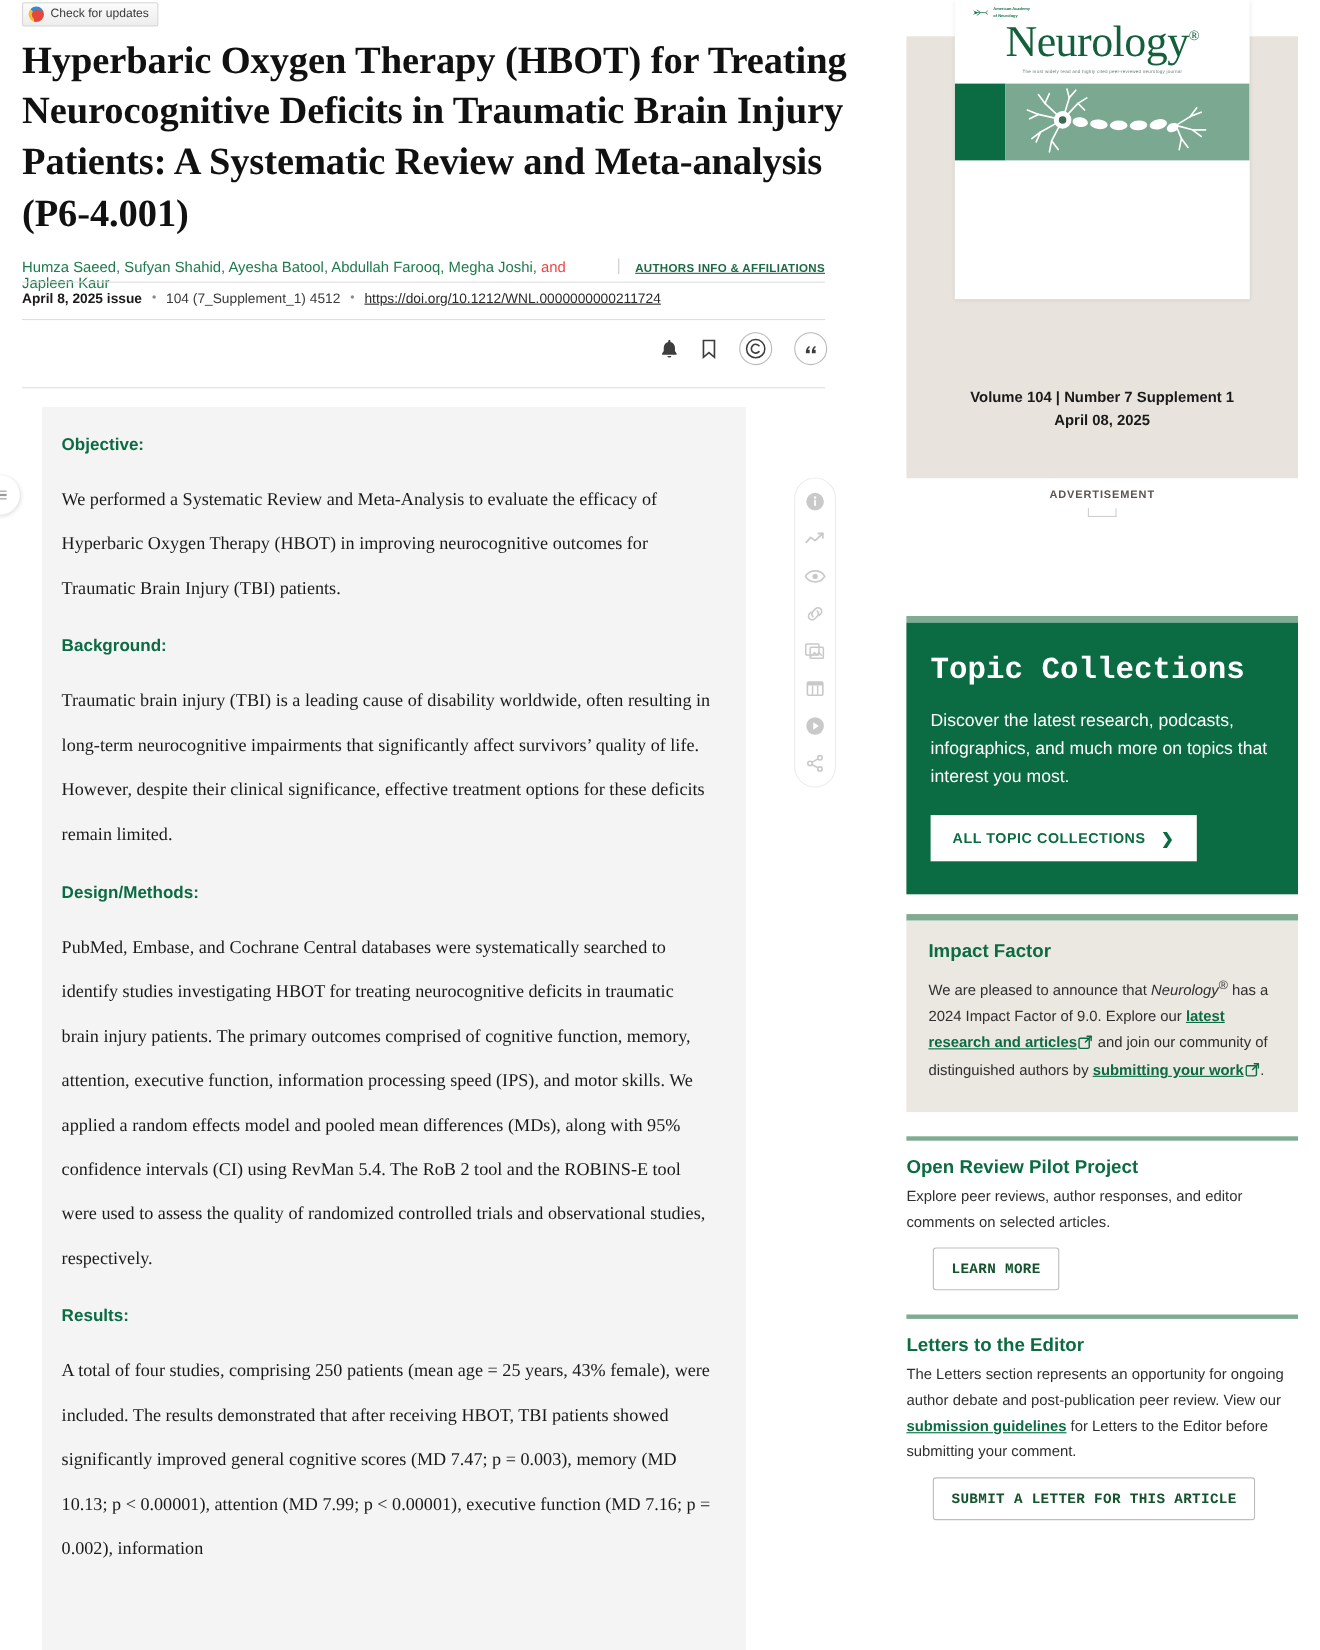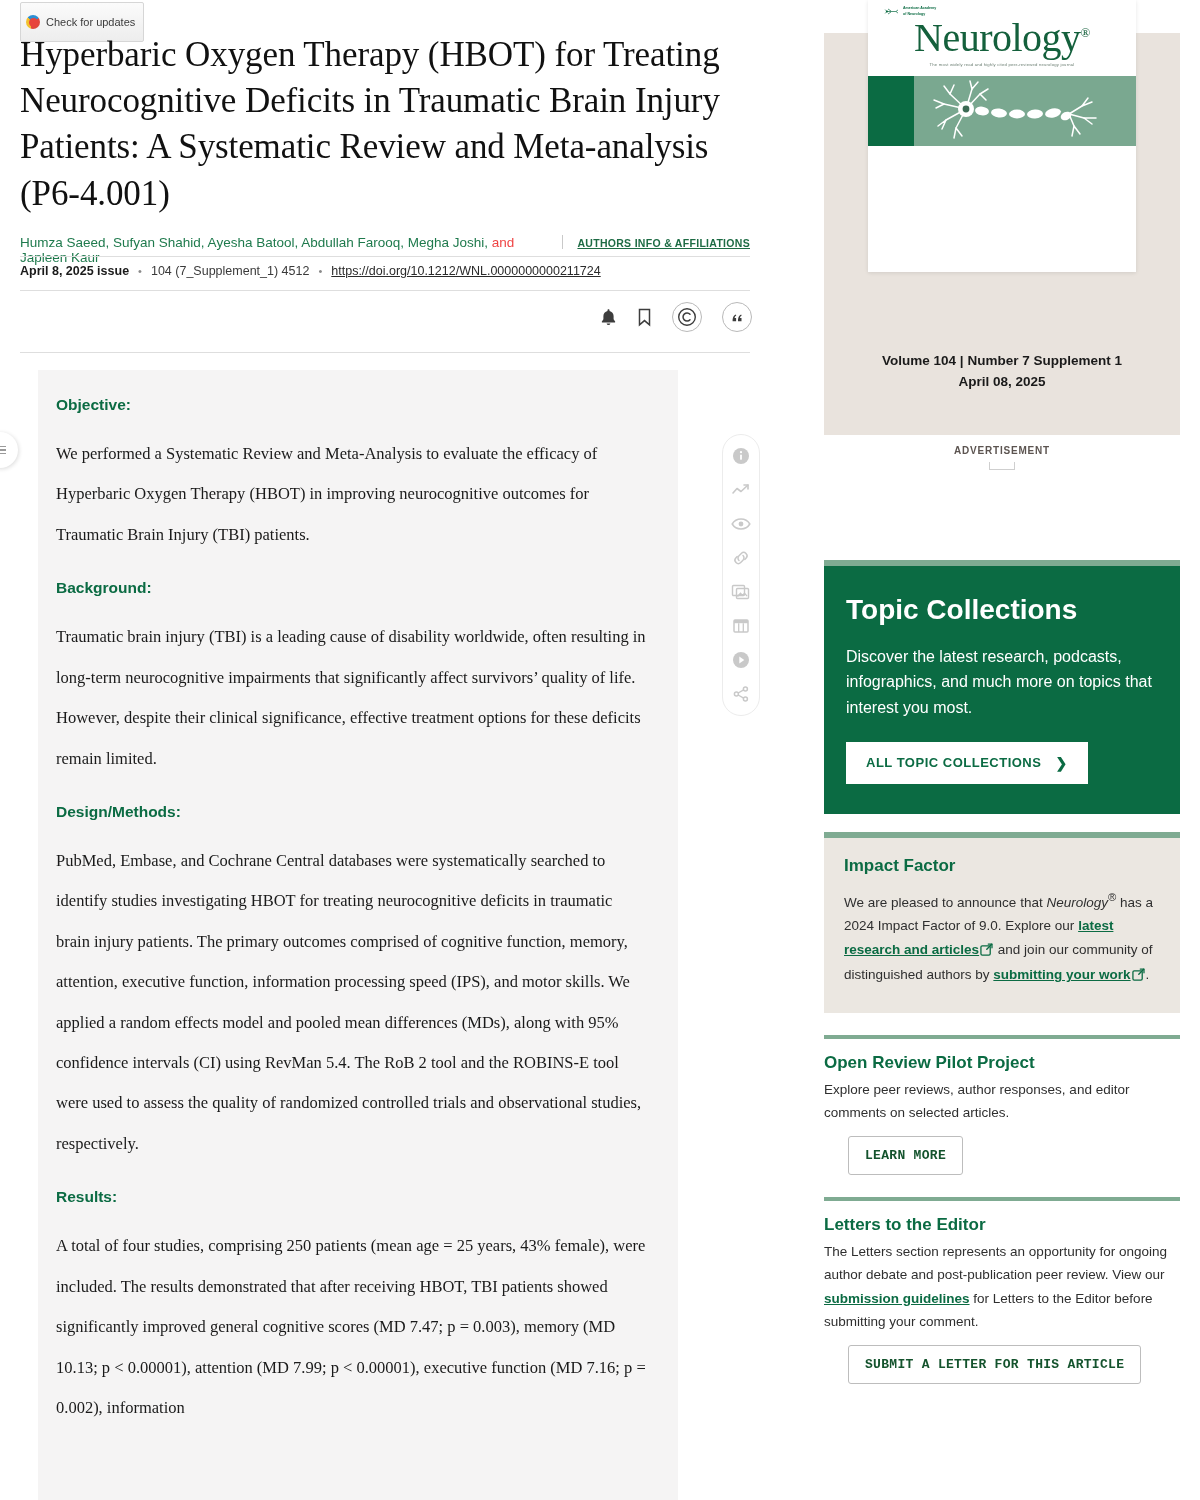--- a/index.html
+++ b/index.html
@@ -25,26 +25,26 @@
   .right-col {
     position: absolute;
     left: 824px; top: 0;
     width: 356px;
   }
 
   
   .crossmark {
     position: absolute;
     left: 20px; top: 2px;
-    display: flex; align-items: center; gap: 6px;
+    display: flex; gap: 6px;
     background: linear-gradient(#fbfbfb,#ededed);
     border: 1px solid #d6d6d6;
     border-radius: 2px;
     padding: 3px 8px 3px 5px;
-    height: 40px;
+    height: 22px;
   }
   .crossmark-logo {
     width: 14px; height: 14px; border-radius: 50%;
     background:
       conic-gradient(from 200deg, #f2c12e 0deg 110deg, #2c8fd4 110deg 215deg, #e0493c 215deg 360deg);
     position: relative;
   }
   .crossmark-logo::after {
     content: ""; position: absolute;
     left: 2.5px; top: 2.5px; width: 9px; height: 9px;
@@ -57,21 +57,21 @@
   }
 
   
   .article-title {
     position: absolute;
     left: 20px; top: 32px;
     width: 750px;
     margin: 0;
     font-family: "Liberation Serif", serif;
     font-size: 35px;
-    font-weight: 400;
+    font-weight: 700;
     line-height: 1.32;
     color: #111111;
     letter-spacing: -0.1px;
   }
 
   
   .authors-row {
     position: absolute;
     left: 20px; top: 233px;
     width: 730px;
@@ -252,21 +252,21 @@
   }
 
   
   .topic-panel { width: 356px; }
   .panel-rule-light { height: 6px; background: #7fab92; }
   .topic-body {
     background: #0b6b43;
     padding: 28px 22px 30px 22px;
   }
   .topic-title {
-    font-family: Liberation Sans, sans-serif;
+    font-family: Liberation Mono, monospace;
     font-size: 28px; font-weight: 700; color: #ffffff;
     margin: 0 0 18px 0;
   }
   .topic-text {
     font-size: 16px; color: #ffffff; line-height: 1.58; margin: 0 0 22px 0;
   }
   .topic-btn {
     display: inline-flex; align-items: center; gap: 14px;
     background: #ffffff; color: #0b6b43;
     font-size: 13px; font-weight: 700; letter-spacing: 0.5px;

